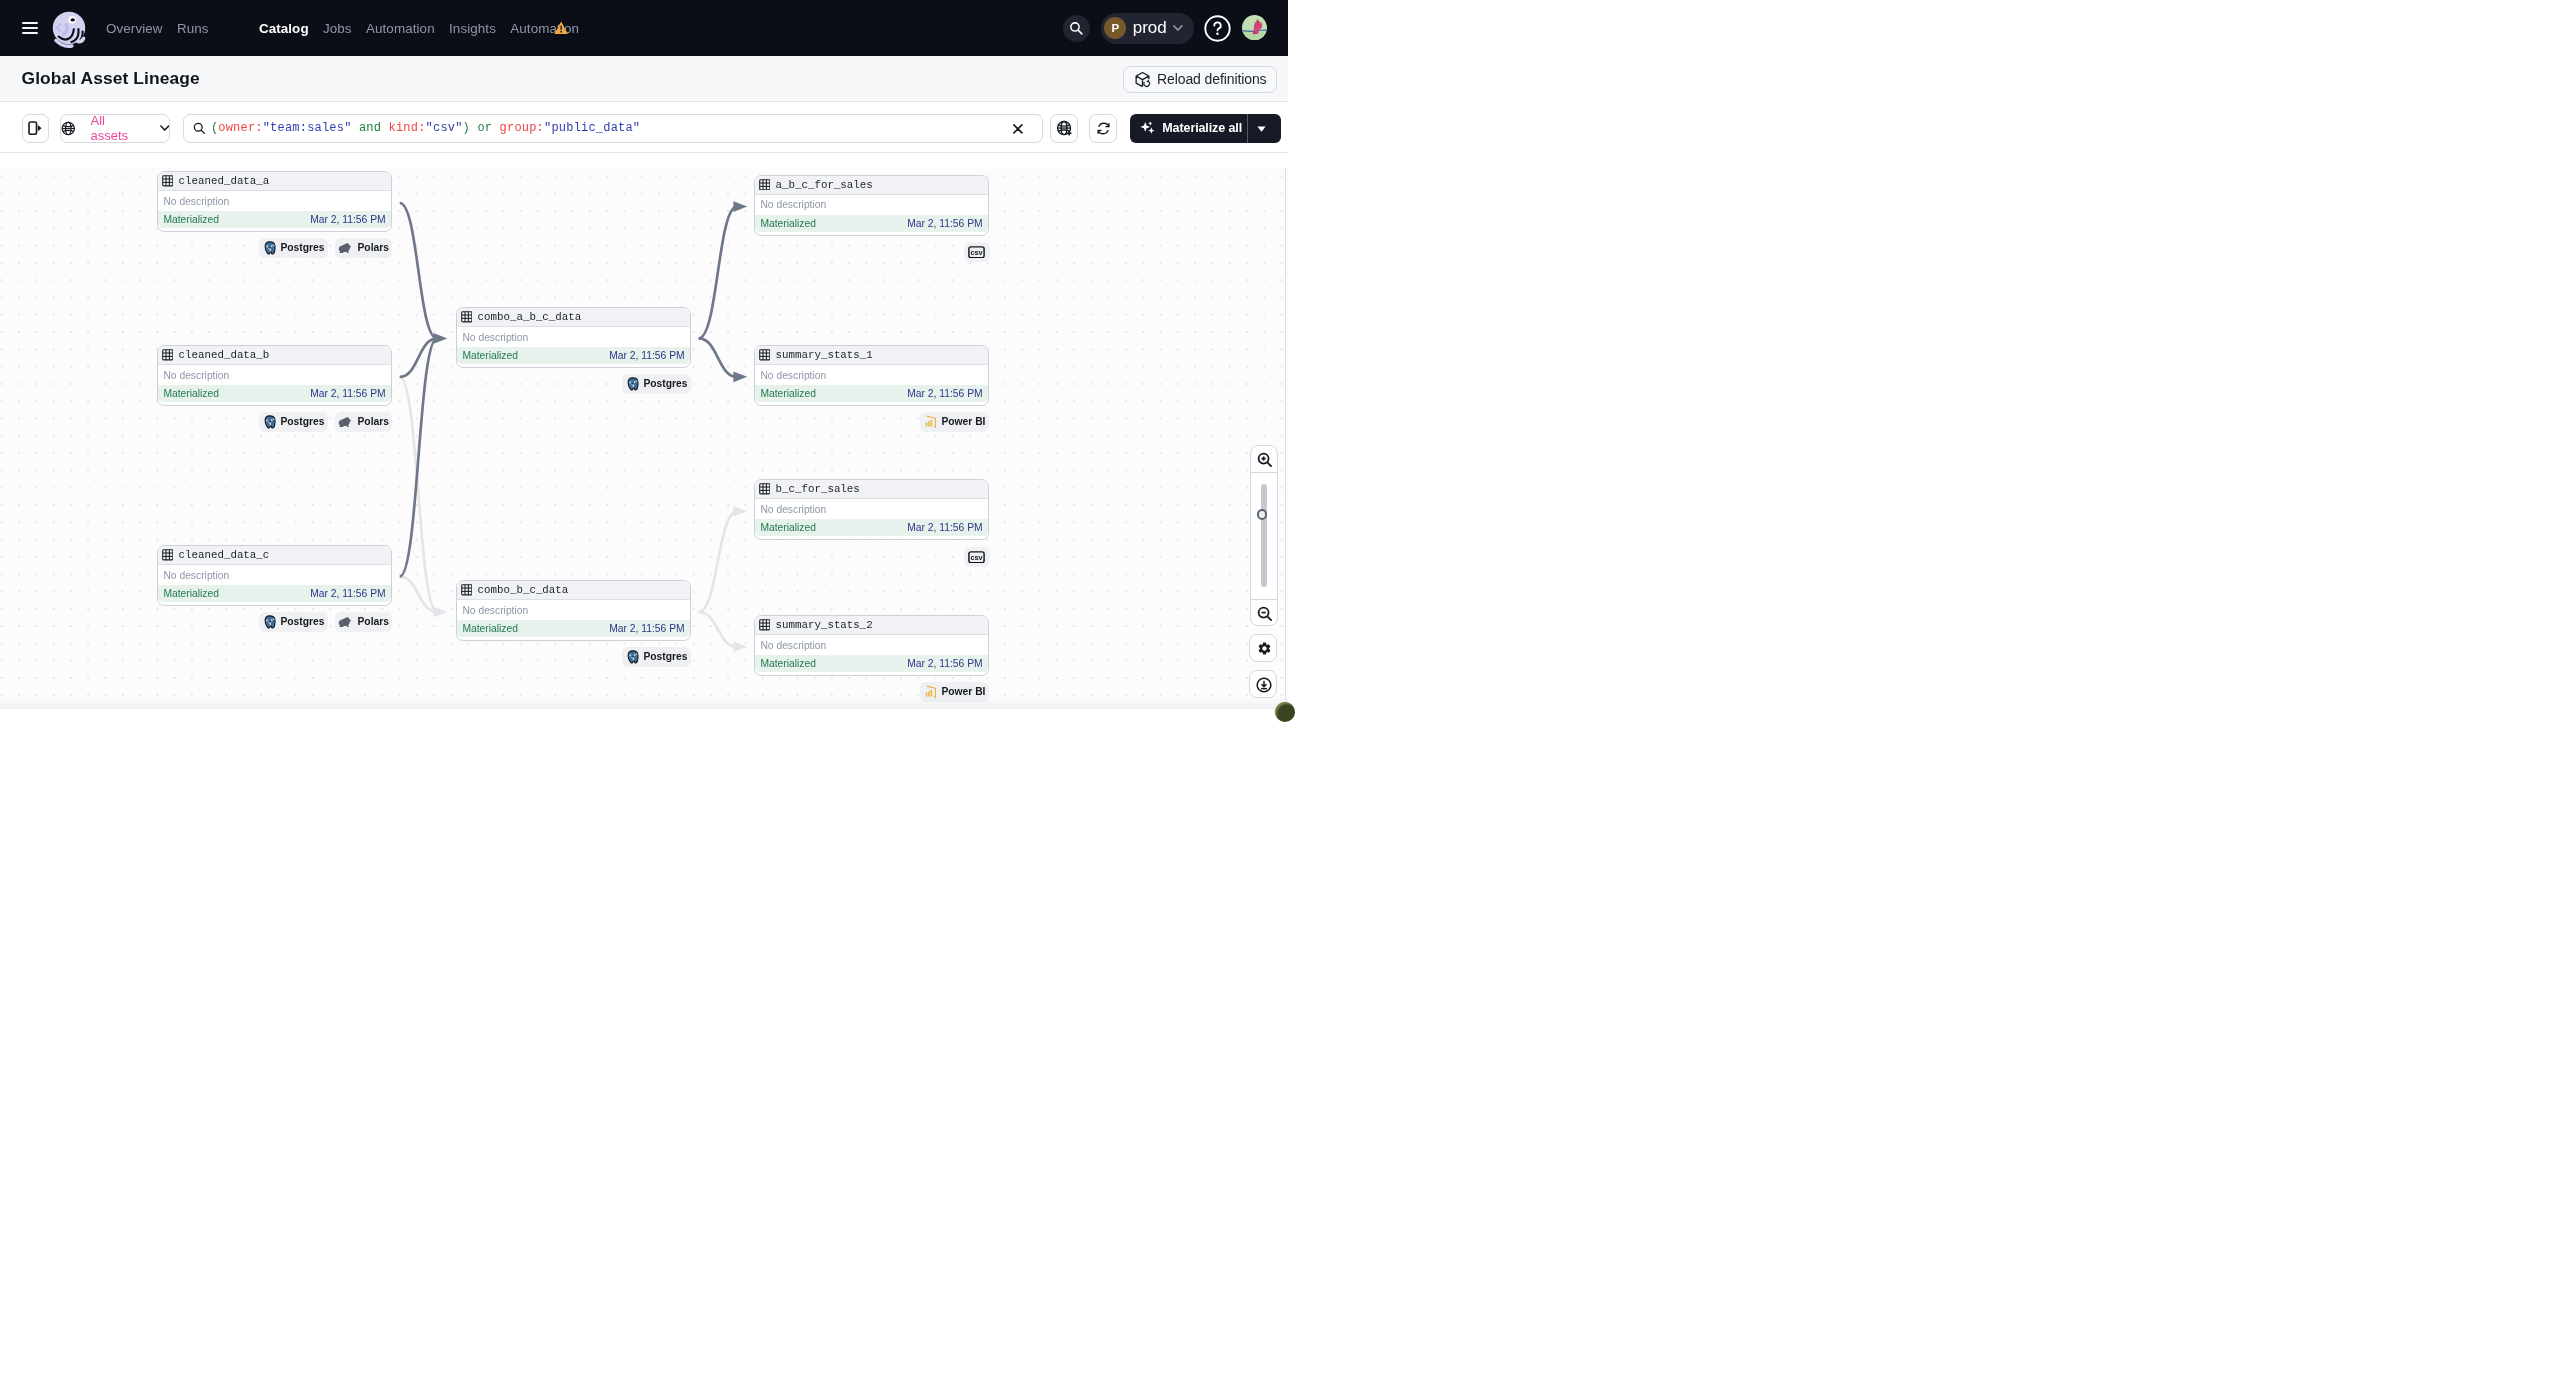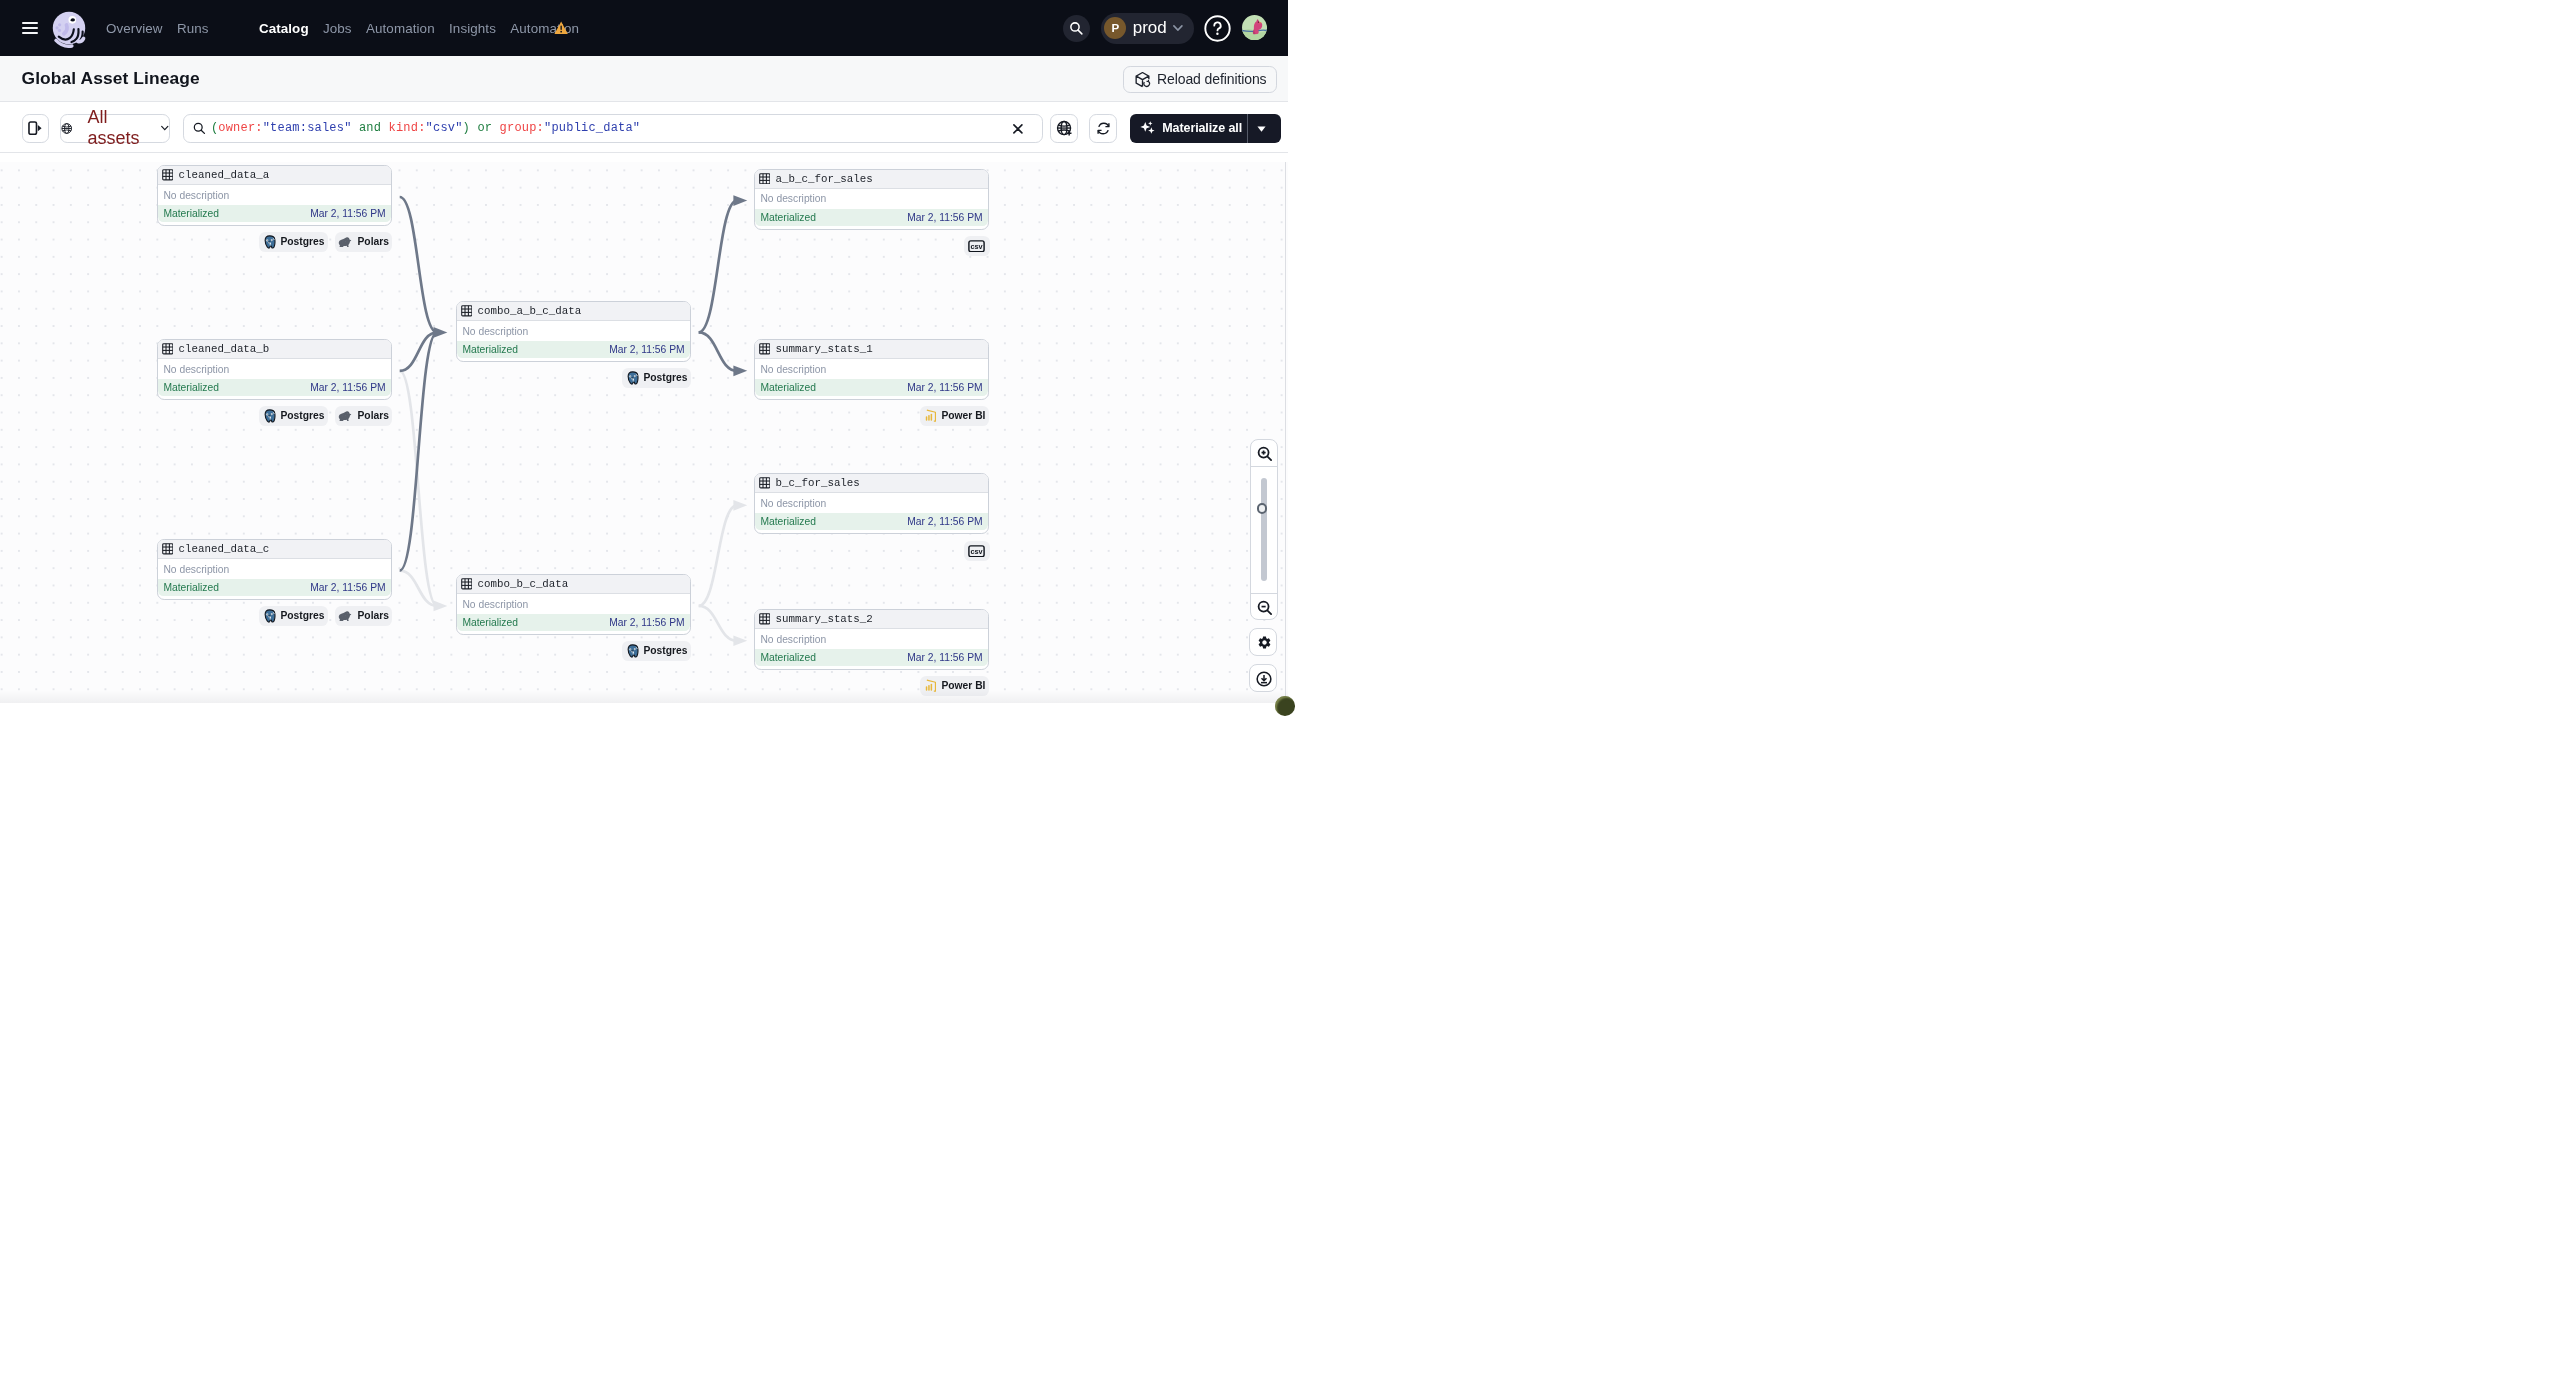--- a/index.html
+++ b/index.html
@@ -20,30 +20,30 @@
   #prodpill .ptxt { color:#fff; font-size:17px; font-weight:500; }
 
   
   #titlebar { position:absolute; left:0; top:56px; width:1288px; height:46px; background:#f7f8f9; border-bottom:0.9px solid #e3e5e9; }
   #titlebar h1 { position:absolute; left:21.5px; top:12px; font-size:17.4px; font-weight:700; color:#11151d; letter-spacing:0.1px; }
   #reloadbtn { position:absolute; right:10.7px; top:9.8px; height:27px; border:0.9px solid #d3d7de; border-radius:7.2px; background:#f7f8f9; display:flex; align-items:center; gap:6.3px; padding:0 9.8px; font-size:14px; font-weight:500; color:#1d222c; letter-spacing:-0.1px; }
 
   
   #toolbar { position:absolute; left:0; top:102px; width:1288px; height:51px; background:#ffffff; border-bottom:0.9px solid #e3e5e9; }
   .tbtn { position:absolute; top:11.6px; height:29px; border:0.9px solid #d5d9e0; border-radius:7.2px; background:#fff; display:flex; align-items:center; justify-content:center; }
-  #allassets { left:60px; width:110px; gap:15px; font-size:18px; font-weight:500; color:#7f1d1d; }
+  #allassets { left:60px; width:110px; gap:15px; font-size:13px; font-weight:500; color:#ec4899; }
   #searchbox { position:absolute; left:183px; top:11.6px; width:860px; height:29px; border:0.9px solid #d5d9e0; border-radius:7.2px; background:#fff; display:flex; align-items:center; }
   #qtext { font-family:"Liberation Mono", monospace; font-size:12px; white-space:pre; letter-spacing:0.2px; }
   .qk { color:#ef4444; } .qv { color:#2e3fae; } .qo { color:#1d7d3f; }
   #matall { position:absolute; left:1130px; top:11.6px; width:151px; height:29px; background:#161926; border-radius:6px; display:flex; align-items:center; }
   #matall .mtxt { color:#fff; font-size:12.5px; font-weight:600; letter-spacing:-0.1px; }
   #matall .sep { position:absolute; left:117px; top:0; width:0.9px; height:29px; background:#555a68; }
 
   
-  #canvas { position:absolute; left:0; top:162px; width:1288px; height:541px; background-color:#fcfcfd;
+  #canvas { position:absolute; left:0; top:168px; width:1288px; height:541px; background-color:#fcfcfd;
     background-image:radial-gradient(circle, #e4e6eb 1.1px, transparent 1.4px);
     background-size:17.3px 17.3px; background-position:10.3px 17px; }
 
   .node { position:absolute; width:235px; height:61px; background:#fff; border:1.8px solid #ccd1d9; border-radius:7.2px; }
   .nhead { height:19px; background:#f1f2f5; border-bottom:0.9px solid #dcdfe4; border-radius:5.4px 5.4px 0 0; display:flex; align-items:center; padding:0 5.4px 0 3.6px; gap:5.4px; }
   .nhead .nname { font-family:"Liberation Mono", monospace; font-size:10.8px; font-weight:500; color:#1c2028; }
   .ndesc { height:20px; display:flex; align-items:center; padding:0 5.4px; font-size:10.3px; color:#8d96a7; }
   .nfoot { height:17.4px; background:#e6f2eb; border-radius:0 0 5.4px 5.4px; display:flex; align-items:center; justify-content:space-between; padding:0 5.4px; font-size:10.3px; }
   .nfoot .mz { color:#23794e; }
   .nfoot .dt { color:#2e3687; }

